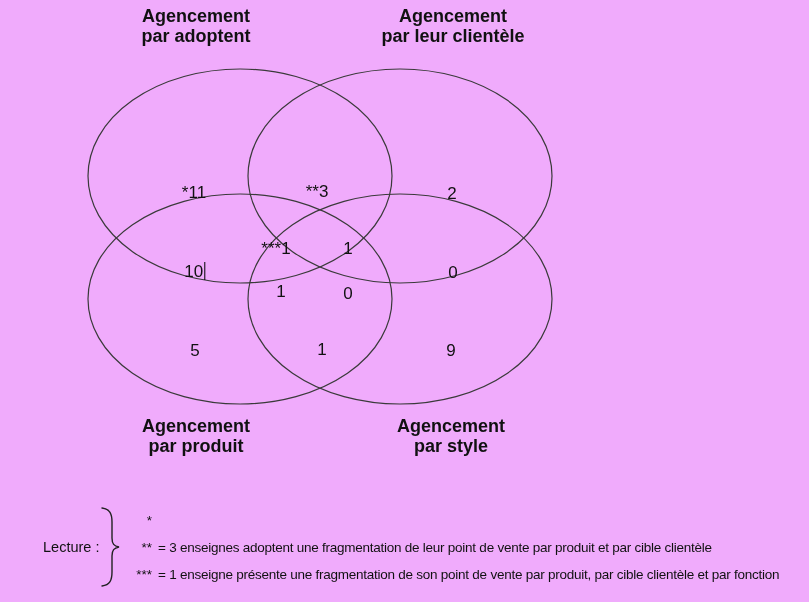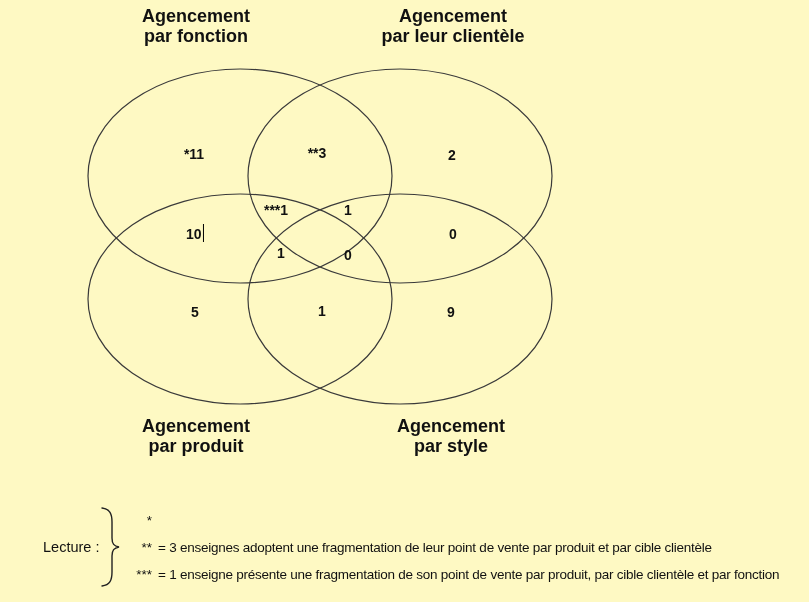--- a/index.html
+++ b/index.html
@@ -2,44 +2,45 @@
 <html><head>
 <meta charset="utf-8">
 <style>
   * { margin:0; padding:0; box-sizing:border-box; }
   html,body { background:#fff; }
   body { font-family:"Liberation Sans", sans-serif; color:#111; }
 
   .page {
     position:relative;
     width:809px; height:602px;
-    background:#fef9c3;
+    background:#f0abfc;
     overflow:hidden;
   }
 
   .venn-svg { position:absolute; left:0; top:0; }
 
   .set-title {
     position:absolute;
     transform:translateX(-50%);
     text-align:center;
     font-size:18px;
     font-weight:bold;
     line-height:20px;
     white-space:nowrap;
     color:#111;
   }
 
   .region-label {
     position:absolute;
     transform:translate(-50%,-50%);
-    font-size:14px;
-    font-weight:bold;
+    font-size:17px;
+    font-weight:normal;
     white-space:nowrap;
     color:#111;
+    margin-top:39px;
   }
 
   .caret {
     display:inline-block;
     width:1.5px; height:18px;
     background:#000;
     vertical-align:-3px;
     margin-left:1px;
   }
 
@@ -81,21 +82,21 @@
 
   <svg class="venn-svg" width="809" height="602" viewBox="0 0 809 602">
     <ellipse fill="none" stroke="#3a3a3a" stroke-width="1.2" cx="240" cy="176" rx="152" ry="107"></ellipse>
     <ellipse fill="none" stroke="#3a3a3a" stroke-width="1.2" cx="400" cy="176" rx="152" ry="107"></ellipse>
     <ellipse fill="none" stroke="#3a3a3a" stroke-width="1.2" cx="240" cy="299" rx="152" ry="105"></ellipse>
     <ellipse fill="none" stroke="#3a3a3a" stroke-width="1.2" cx="400" cy="299" rx="152" ry="105"></ellipse>
   </svg>
 
   <div class="set-title" style="left: 196px; top: 6px;">
     <div>Agencement</div>
-    <div>par fonction</div>
+    <div>par adoptent</div>
   </div>
   <div class="set-title" style="left: 453px; top: 6px;">
     <div>Agencement</div>
     <div>par leur clientèle</div>
   </div>
   <div class="set-title" style="left: 196px; top: 416px;">
     <div>Agencement</div>
     <div>par produit</div>
   </div>
   <div class="set-title" style="left: 451px; top: 416px;">

